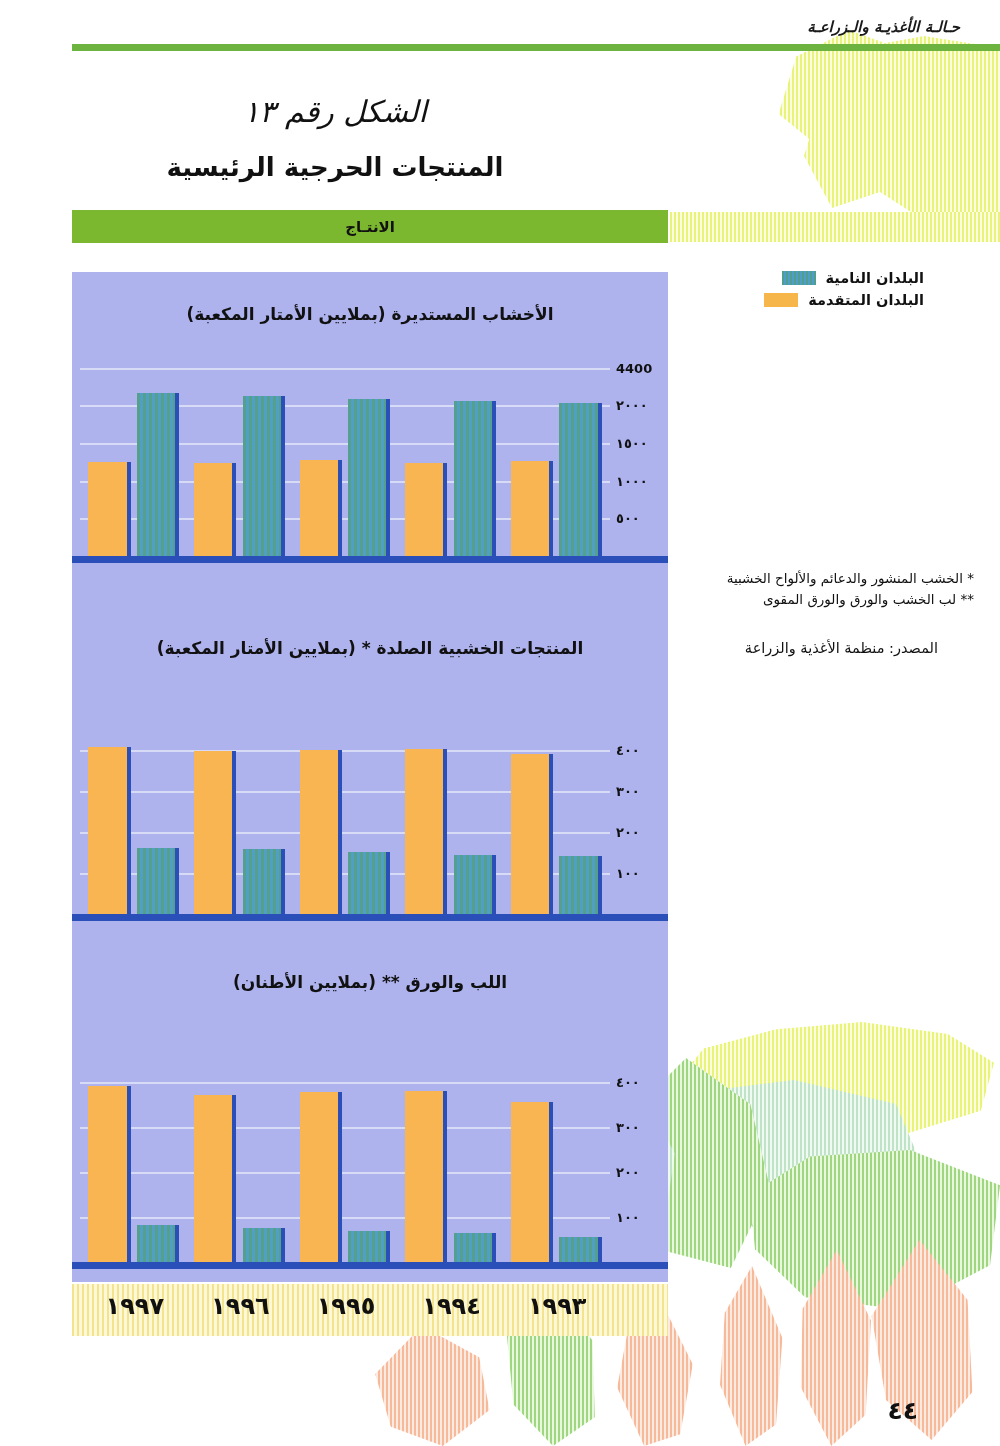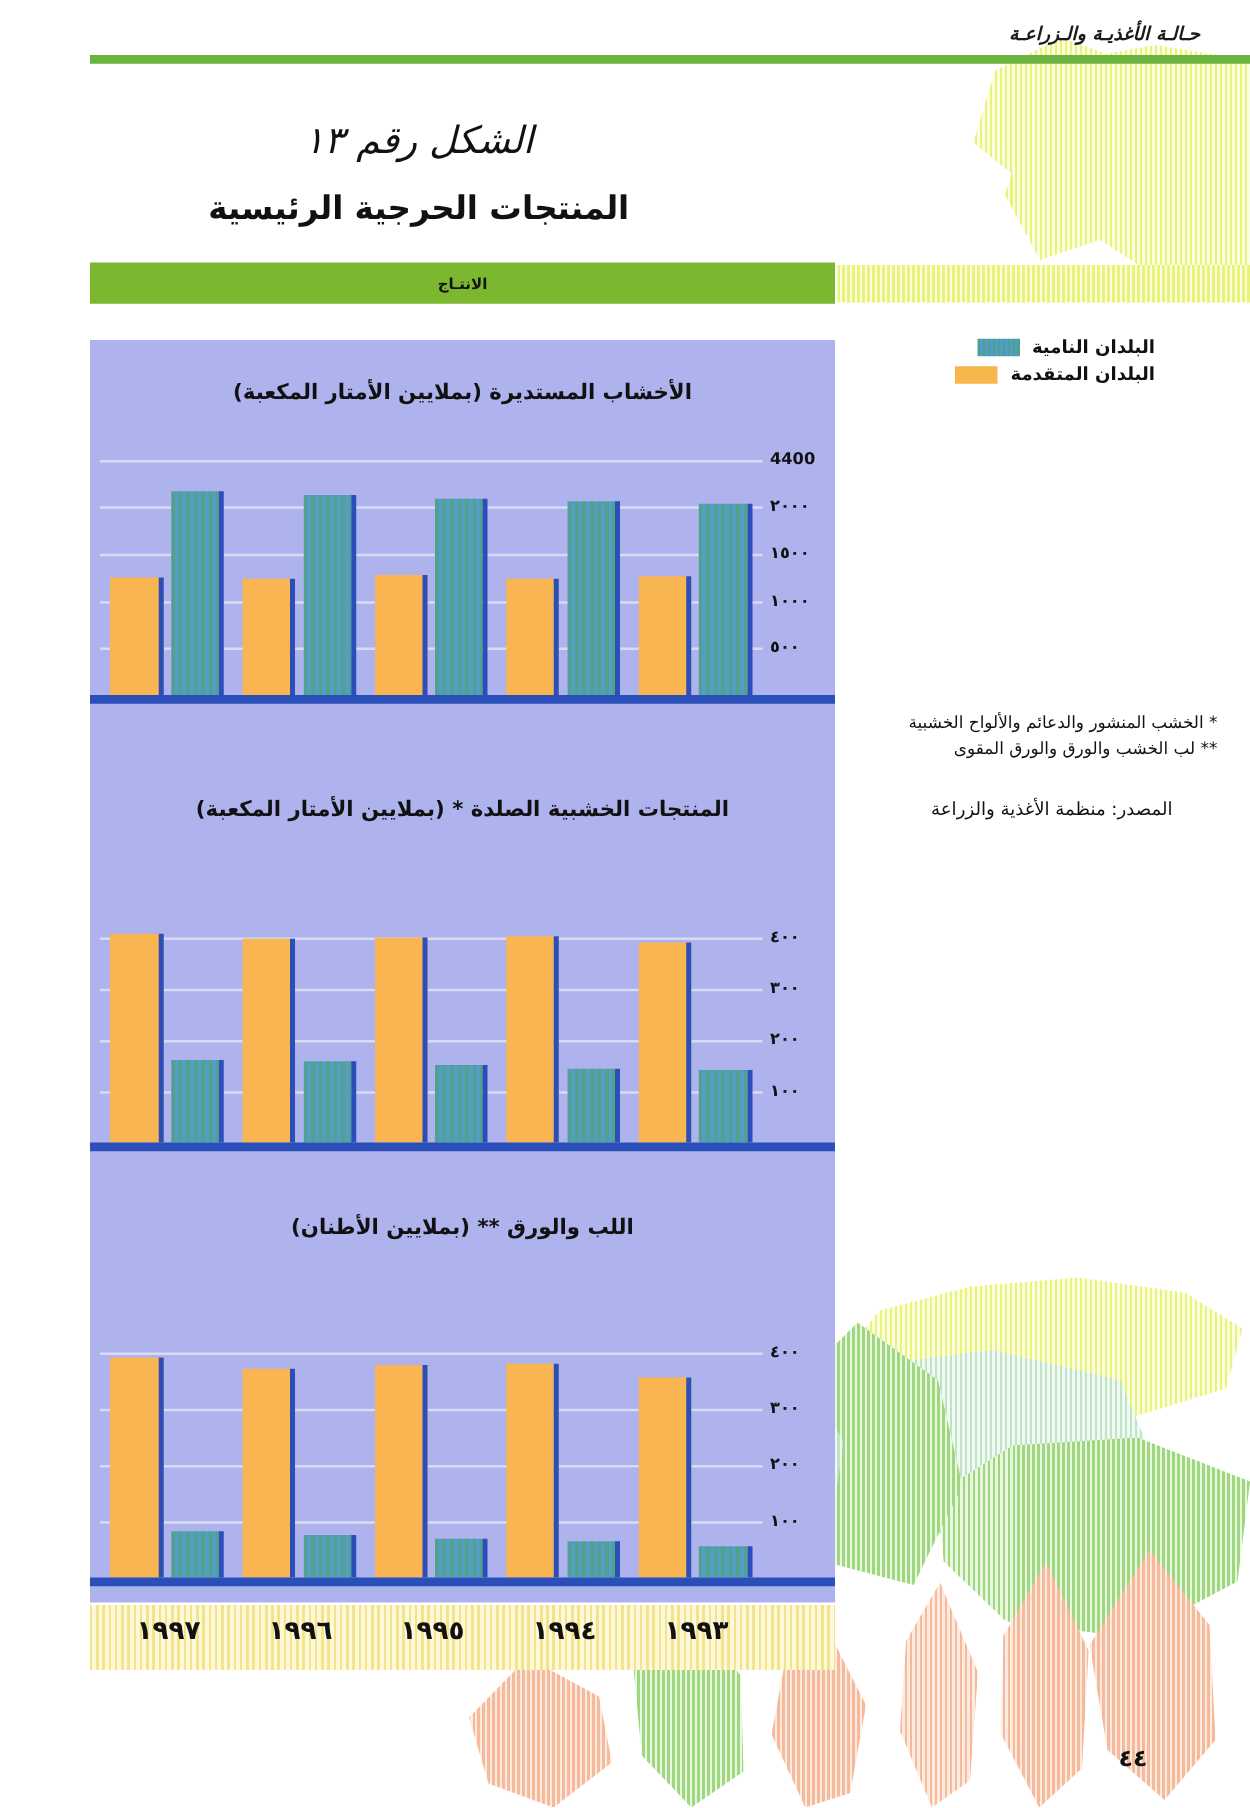--- a/index.html
+++ b/index.html
@@ -91,21 +91,21 @@
     position:absolute;top:152px;left:0;width:1000px;
     text-align:center;font-size:26px;font-weight:bold;color:#111;
   }
   #fig-title span{padding-right:330px;}
 
   
   #banner{
     position:absolute;top:210px;right:332px;width:596px;height:33px;
     background:#7cb82f;
     display:flex;align-items:center;justify-content:center;
-    color:#111;font-size:12px;font-weight:bold;letter-spacing:1px;
+    color:#111;font-size:15px;font-weight:bold;letter-spacing:1px;
   }
 
   
   #legend{
     position:absolute;top:270px;right:4px;width:320px;
     display:flex;flex-direction:column;gap:6px;align-items:flex-start;
     padding-right:72px;box-sizing:border-box;
   }
   .legend-row{display:flex;align-items:center;gap:10px;}
   .legend-swatch{width:34px;height:14px;display:inline-block;}
@@ -142,39 +142,39 @@
   .bar-orange{background:#f9b551;}
   .bar-teal{background-image:repeating-linear-gradient(90deg,#55a08d 0px,#55a08d 3px,#50a0c6 3px,#50a0c6 6px);}
 
   
   #year-band{
     position:absolute;top:1284px;right:332px;width:596px;height:52px;
     background-image:repeating-linear-gradient(90deg,#f3e38d 0px,#f3e38d 2px,#fdf8d8 2px,#fdf8d8 5px);
   }
   .year-label{
     position:absolute;top:8px;text-align:center;
-    font-size:21px;font-weight:bold;color:#111;
+    font-size:24px;font-weight:bold;color:#111;
   }
 
   
   #notes{
     position:absolute;top:568px;right:14px;width:318px;
     text-align:right;font-size:13.5px;color:#111;line-height:1.55;
     padding-right:12px;box-sizing:border-box;
   }
   #source{
     position:absolute;top:640px;right:14px;width:318px;
     text-align:right;font-size:14.5px;color:#111;
     padding-right:48px;box-sizing:border-box;
   }
 
   
   #page-number{
     position:absolute;top:1396px;right:82px;
-    font-size:19px;font-weight:bold;color:#111;
+    font-size:25px;font-weight:bold;color:#111;
   }
 </style>
 </head>
 <body>
 
 <div class="deco leaf stripe-yellow" id="leaf-top"></div>
 <div class="deco leaf stripe-yellow" id="leaf-top-b"></div>
 <div class="deco leaf stripe-yellow" id="band-right"></div>
 
 <div class="deco leaf stripe-yellow" id="leaf-b1"></div>

